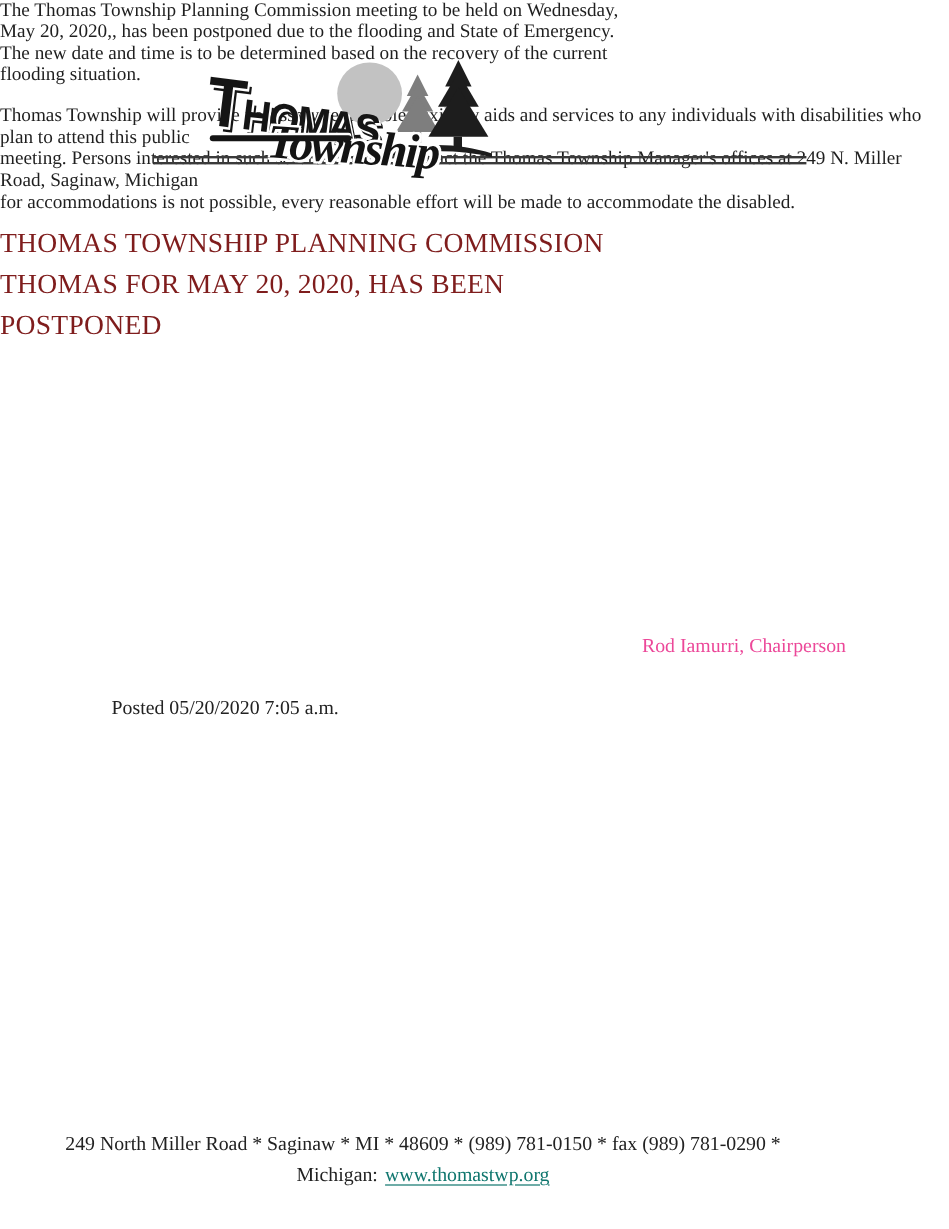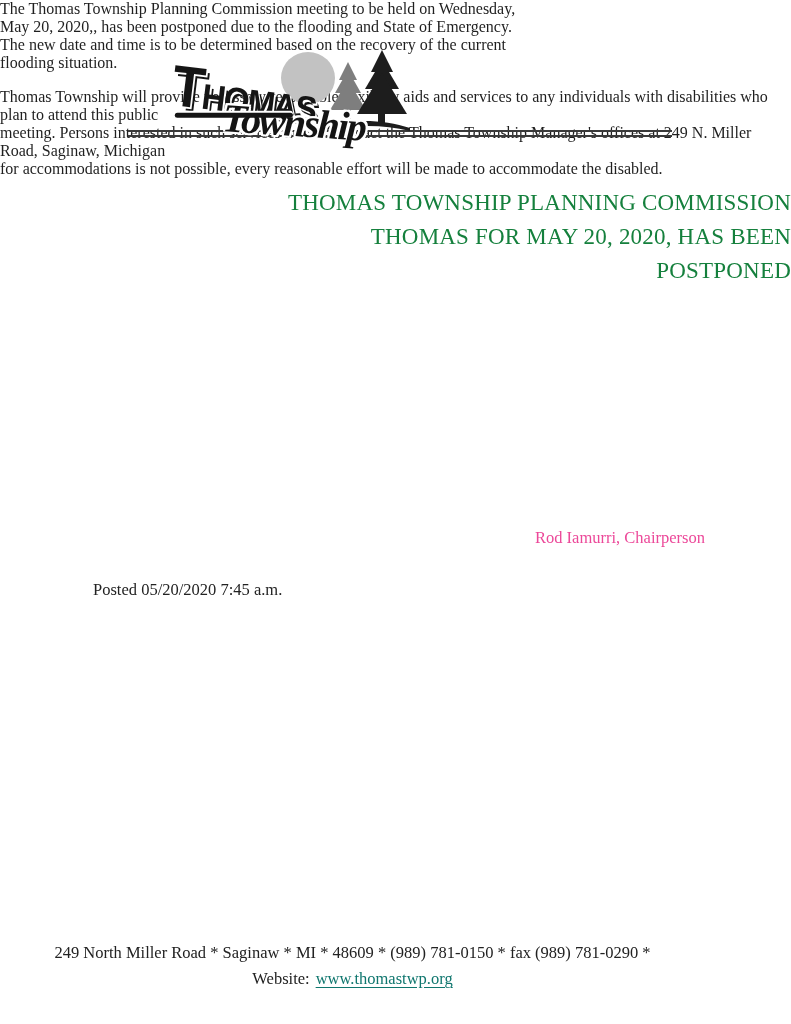--- a/index.html
+++ b/index.html
@@ -48,23 +48,23 @@
   .township-script::after {
     content: ""; position: absolute; left: -48px; top: 14px;
     width: 118px; height: 5px; background: #151515;
     transform: rotate(-4deg); border-radius: 3px;
     box-shadow: 0 -2px 0 #ffffff;
   }
 
   
   .notice-title {
     position: absolute; top: 186px; left: 0; width: 791px;
-    margin: 0; text-align: right;
+    margin: 0; text-align: left;
     font-size: 23px; font-weight: normal; line-height: 34px;
-    color: #15803d; letter-spacing: 0.2px;
+    color: #7f1d1d; letter-spacing: 0.2px;
   }
   .notice-title span { display: block; }
 
   .notice-body {
     position: absolute; top: 348px; left: 92px; width: 630px;
     margin: 0; font-size: 16.5px; line-height: 23px; color: #222222;
   }
 
   .signature-line {
     position: absolute; top: 528px; right: 86px;
@@ -130,29 +130,29 @@
   <p class="notice-body">
     </p>
     <div>The Thomas Township Planning Commission meeting to be held on Wednesday,</div>
     <div>May 20, 2020,, has been postponed due to the flooding and State of Emergency.</div>
     <div>The new date and time is to be determined based on the recovery of the current</div>
     <div>flooding situation.</div>
   <p></p>
 
   <div class="signature-line">Rod Iamurri, Chairperson</div>
 
-  <div class="posted-line">Posted 05/20/2020 7:45 a.m.</div>
+  <div class="posted-line">Posted 05/20/2020 7:05 a.m.</div>
 
   <p class="disclaimer">
     </p>
     <div class="just">Thomas Township will provide necessary reasonable auxiliary aids and services to any individuals with disabilities who plan to attend this public</div>
     <div class="just">meeting.  Persons interested in such services need to contact the Thomas Township Manager's offices at 249 N. Miller Road, Saginaw, Michigan</div>
     <div>for accommodations is not possible, every reasonable effort will be made to accommodate the disabled.</div>
   <p></p>
 
   <footer class="footer">
     <div>249 North Miller Road * Saginaw * MI * 48609 * (989) 781-0150 * fax (989) 781-0290 *</div>
     <div>
-      <span>Website:</span><a class="site-link">www.thomastwp.org</a>
+      <span>Michigan:</span><a class="site-link">www.thomastwp.org</a>
     </div>
   </footer>
 
 </div>
 
 </body></html>

